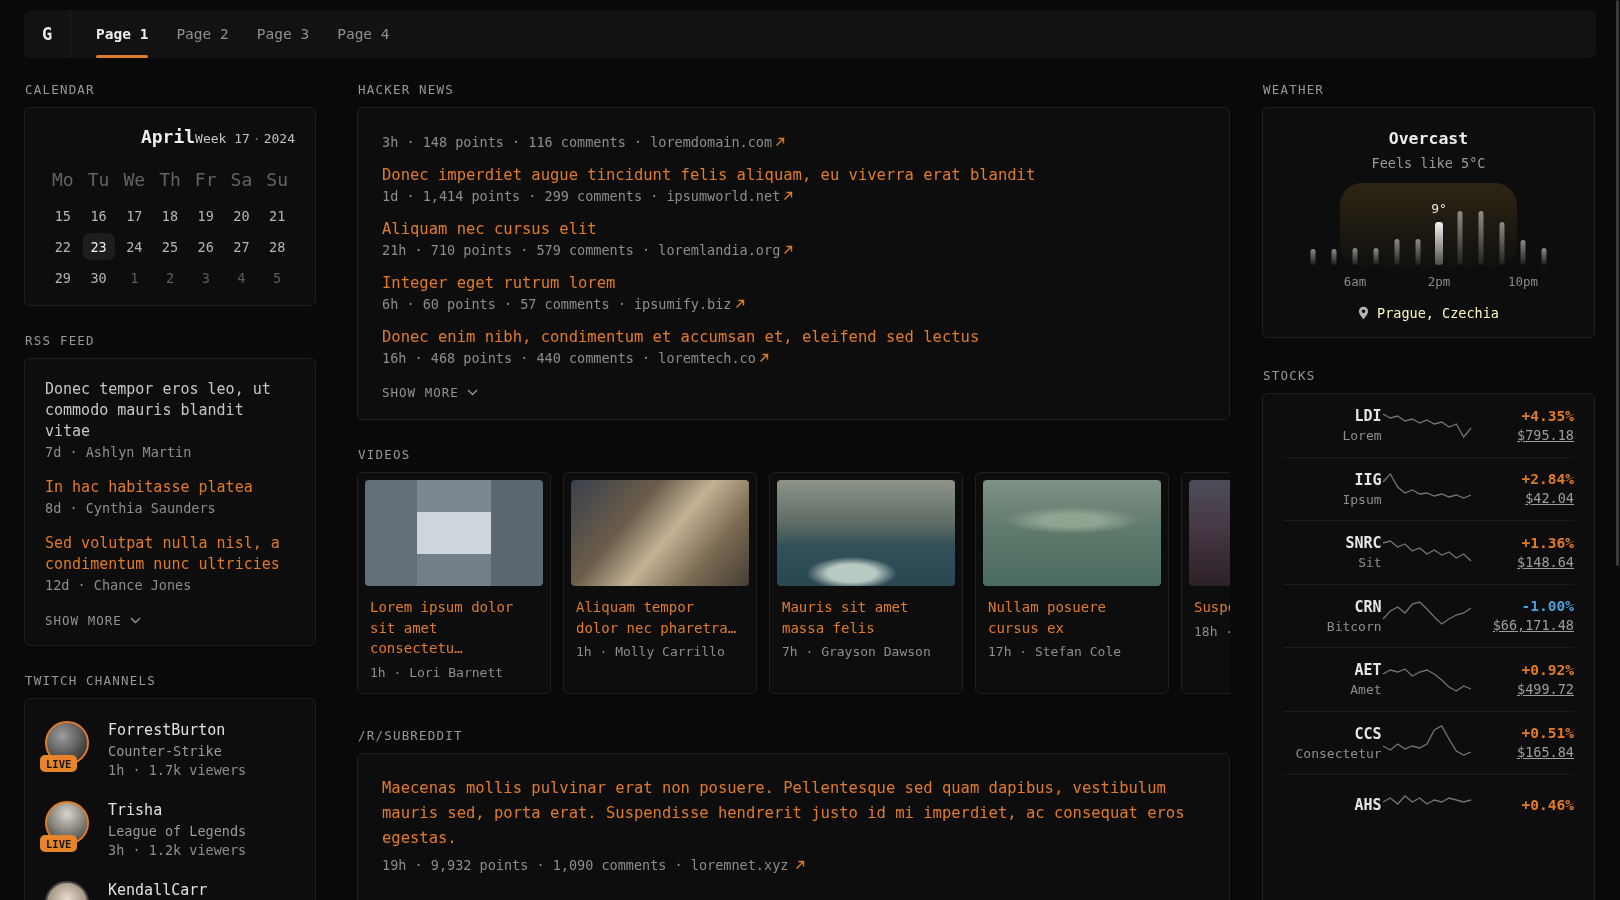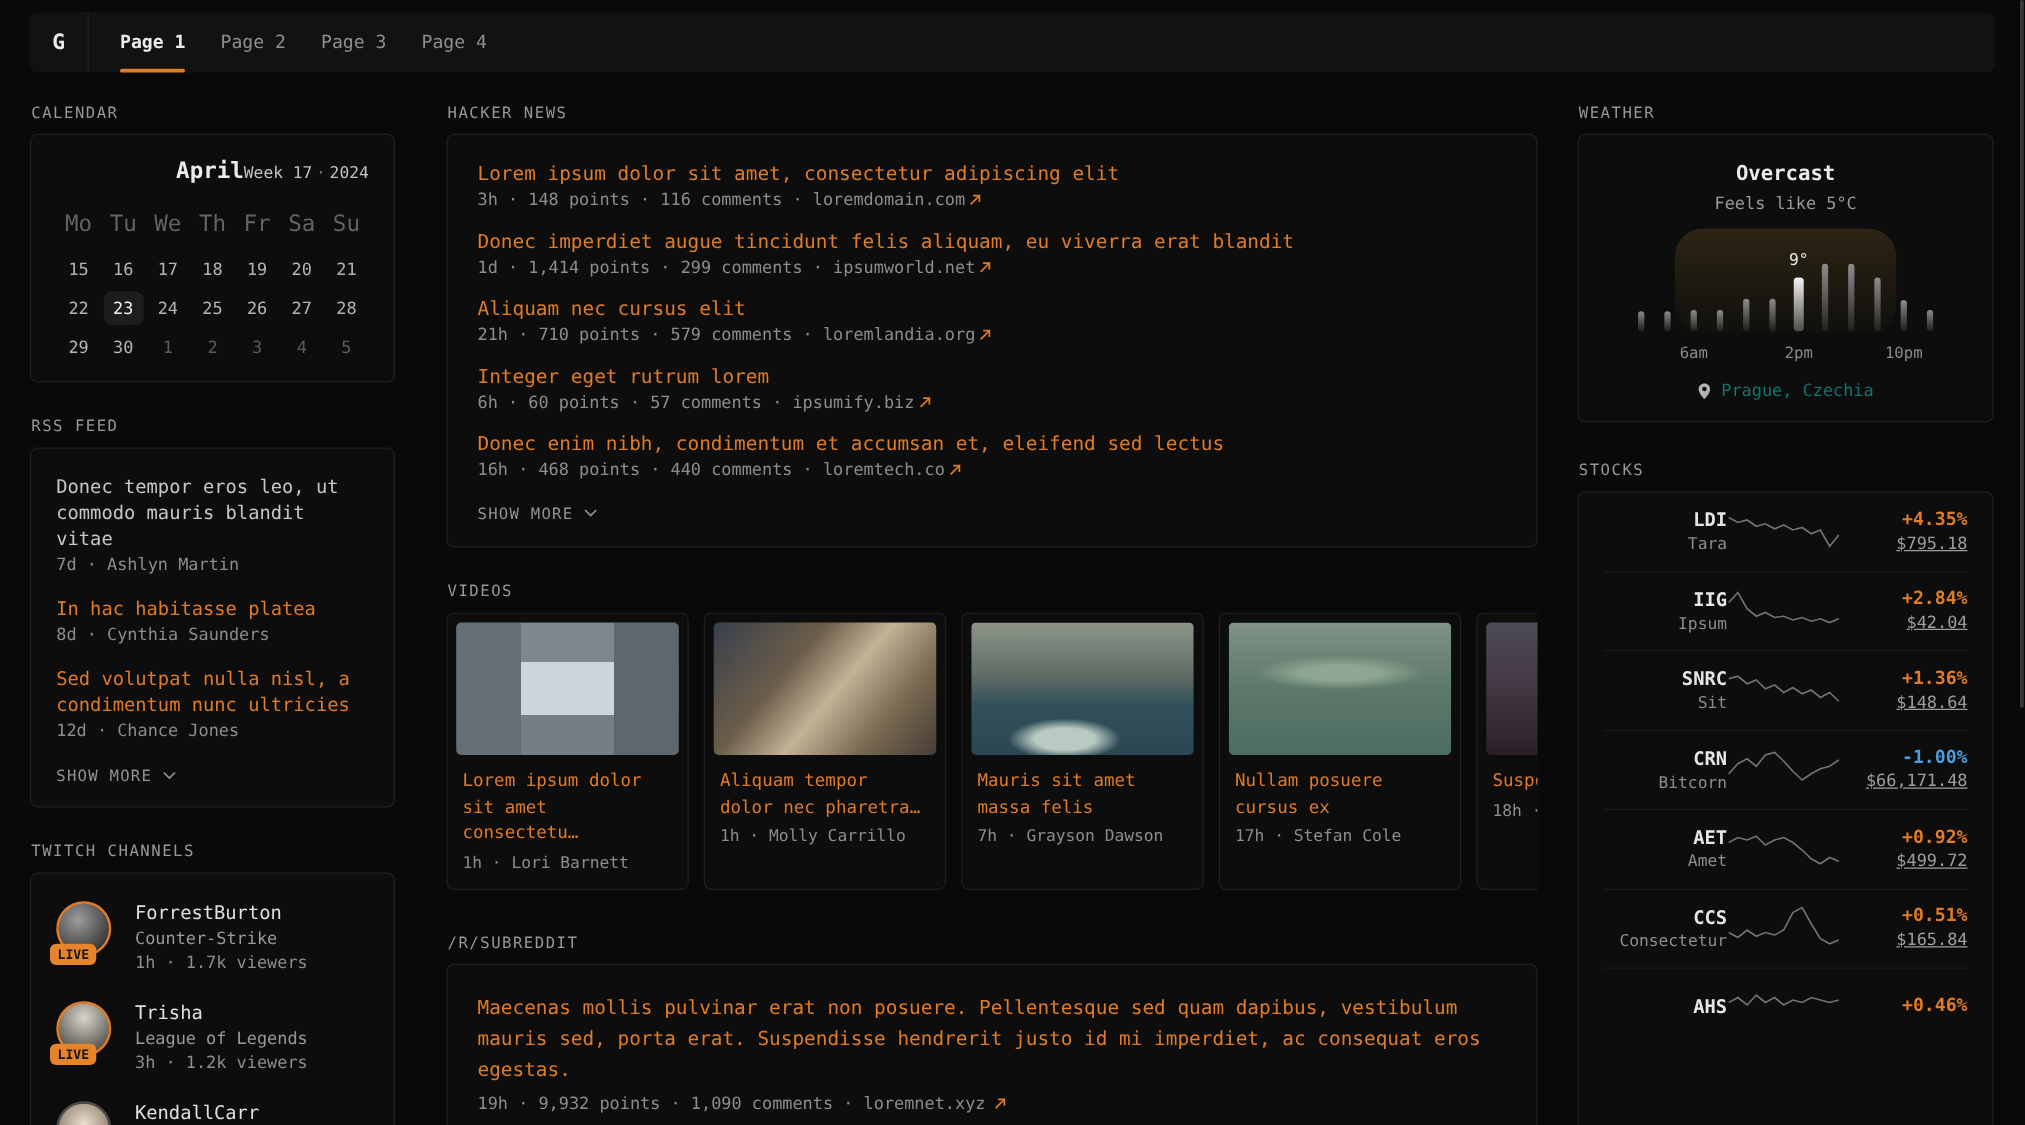--- a/index.html
+++ b/index.html
@@ -105,21 +105,21 @@
   .w-feels{text-align:center;font-size:13.5px;color:#9a9a9a;margin-top:7px;}
   .wchart{position:relative;width:252px;height:88px;margin:24px auto 0;}
   .w-highlight{position:absolute;top:-12px;bottom:16px;border-radius:22px;
     background:linear-gradient(180deg,rgba(158,120,45,0.22),rgba(158,120,45,0.02));}
   .wbar{position:absolute;bottom:18px;width:5px;border-radius:3px;transform:translateX(-50%);
     background:linear-gradient(180deg,#8c8c8c,rgba(74,74,74,0.25));}
   .wbar.bright{width:8px;background:linear-gradient(180deg,#f2f2f2,rgba(150,150,150,0.45));}
   .w-temp{position:absolute;transform:translateX(-50%);font-size:13px;color:#e8e8e8;}
   .w-tick{position:absolute;bottom:-6px;transform:translateX(-50%);font-size:12.5px;color:#8a8a8a;}
   .w-loc{display:flex;justify-content:center;align-items:center;gap:8px;font-size:13.5px;
-    color:#0f766e;margin-top:22px;}
+    color:#fef9c3;margin-top:22px;}
   
   .stocks-card{padding:0 20px;height:560px;overflow:hidden;}
   .stock-row{display:flex;align-items:center;height:63.5px;border-bottom:1px solid #1b1b1b;cursor:pointer;}
   .stock-row:last-child{border-bottom:none;}
   .stock-left{width:104px;text-align:right;}
   .stock-ticker{font-size:15px;font-weight:bold;color:#e6e6e6;}
   .stock-name{font-size:13px;color:var(--muted);margin-top:3px;}
   .stock-sparkwrap{flex:1;display:flex;justify-content:center;}
   .stock-right{width:108px;text-align:right;}
   .stock-change{font-size:14.5px;font-weight:bold;color:var(--accent);}
@@ -285,21 +285,20 @@
           </div>
         </div>
       </div>
     </div>
 
     <div class="col-mid">
 
       <div class="widget-label first">HACKER NEWS</div>
       <div class="card hn-card">
         <div class="hn-item">
-          <div class="hn-title">Lorem ipsum dolor sit amet, consectetur adipiscing elit</div>
           <div class="hn-meta">
             <span>3h · 148 points · 116 comments · loremdomain.com</span>
             <svg class="ext-icon" width="10" height="10" viewBox="0 0 10 10">
                 <path d="M1.5 8.5 L8 2 M3.5 1.5 H8.5 V6.5" fill="none" stroke="#e07b27" stroke-width="1.4"></path>
               </svg>
           </div>
         </div>
         <div class="hn-item">
           <div class="hn-title">Donec imperdiet augue tincidunt felis aliquam, eu viverra erat blandit</div>
           <div class="hn-meta">
@@ -416,21 +415,21 @@
             </svg>
           <span>Prague, Czechia</span>
         </div>
       </div>
 
       <div class="widget-label" style="margin-top:30px">STOCKS</div>
       <div class="card stocks-card">
         <div class="stock-row">
           <div class="stock-left">
             <div class="stock-ticker">LDI</div>
-            <div class="stock-name">Tara</div>
+            <div class="stock-name">Lorem</div>
           </div>
           <div class="stock-sparkwrap">
               <svg width="90" height="38" viewBox="0 0 90 38">
                 <polyline fill="none" stroke="#737373" stroke-width="1.3" points="1.0,8 8.3,12 15.7,10 23.0,15 30.3,13 37.7,17 45.0,14 52.3,18 59.7,16 67.0,21 74.3,18 81.7,31 89.0,22"></polyline>
               </svg>
             </div>
           <div class="stock-right">
             <div class="stock-change">+4.35%</div>
             <div class="stock-price">$795.18</div>
           </div>

